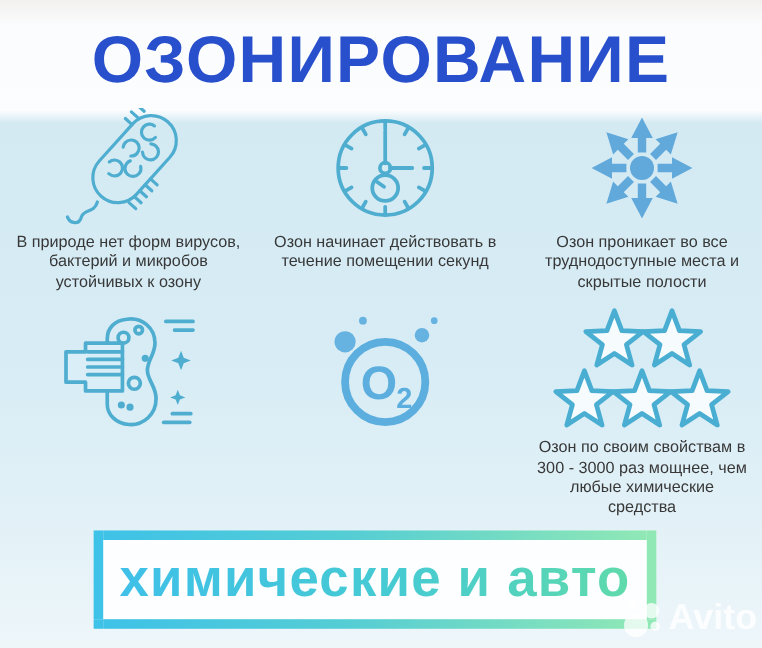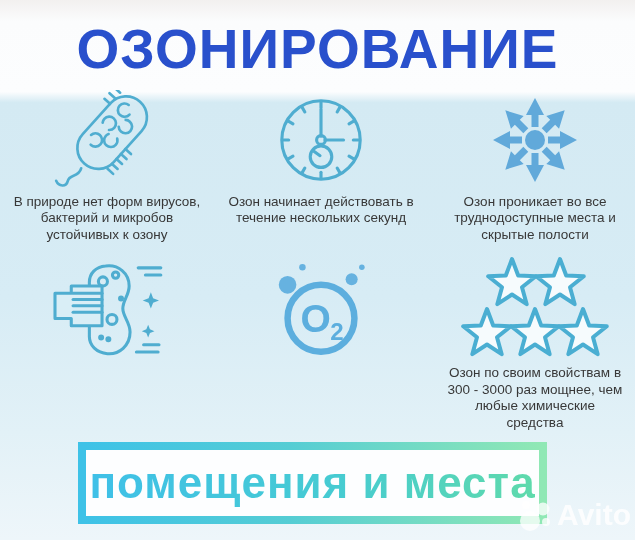--- a/index.html
+++ b/index.html
@@ -113,21 +113,21 @@
           <line x1="66.5" y1="21.4" x2="69.5" y2="16.2"></line>
             <line x1="78.6" y1="33.5" x2="83.8" y2="30.5"></line>
           <line x1="50" y1="46" x2="50" y2="19"></line>
           <line x1="54" y1="50" x2="73" y2="50"></line>
           <circle cx="50" cy="50" r="4.5"></circle>
           <circle cx="50" cy="67" r="11"></circle>
           <line x1="49" y1="66" x2="42" y2="61"></line>
         </svg>
       </div>
       <div class="caption">Озон начинает действовать в
-течение нескольких секунд</div>
+течение помещении секунд</div>
     </div>
 
     <div class="card">
       <div class="icon-wrap">
         <svg width="100" height="100" viewBox="0 0 100 100" fill="#61a9da">
           <circle cx="50" cy="50" r="10"></circle>
           <g>
             <path id="arw" d="M46.5 37 V25 H41 L50 8 L59 25 H53.5 V37 Z"></path>
             <use href="#arw" transform="rotate(45 50 50)"></use>
             <use href="#arw" transform="rotate(90 50 50)"></use>
@@ -198,21 +198,21 @@
       </div>
       <div class="caption">Озон по своим свойствам в
 300 - 3000 раз мощнее, чем
 любые химические
 средства</div>
     </div>
 
   </div>
 
   <div class="banner">
-    <div class="banner-text">помещения и места</div>
+    <div class="banner-text">химические и авто</div>
   </div>
 
   <div class="watermark">
     <svg width="36" height="38" viewBox="0 0 36 38">
       <circle cx="13" cy="25" r="10" fill="rgba(255,255,255,0.9)"></circle>
       <circle cx="26" cy="13" r="6.5" fill="rgba(255,255,255,0.9)"></circle>
       <circle cx="9" cy="9" r="4" fill="rgba(255,255,255,0.9)"></circle>
       <circle cx="29" cy="26" r="4" fill="rgba(255,255,255,0.9)"></circle>
     </svg>
     <span class="watermark-label">Avito</span>

